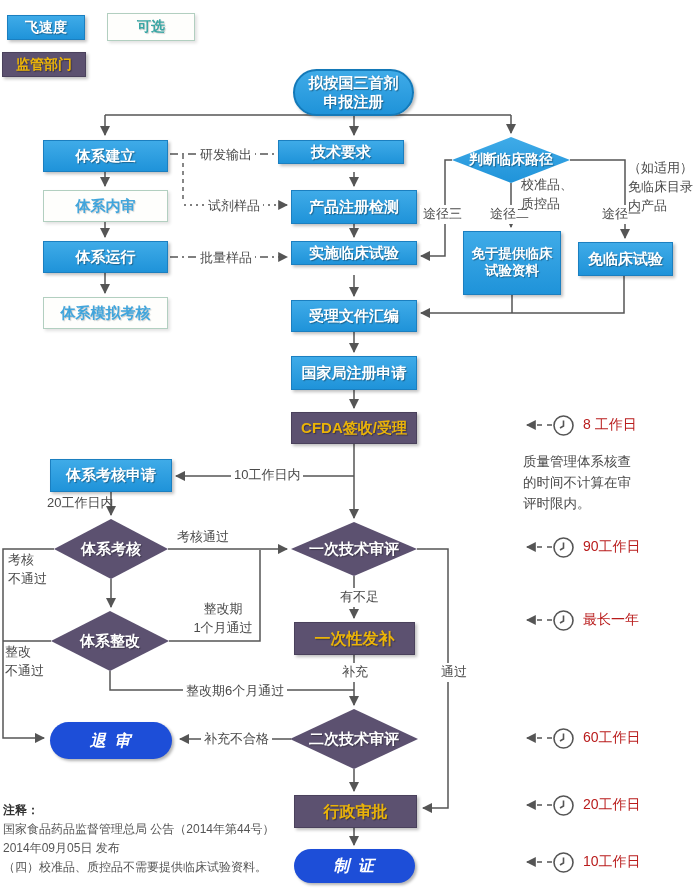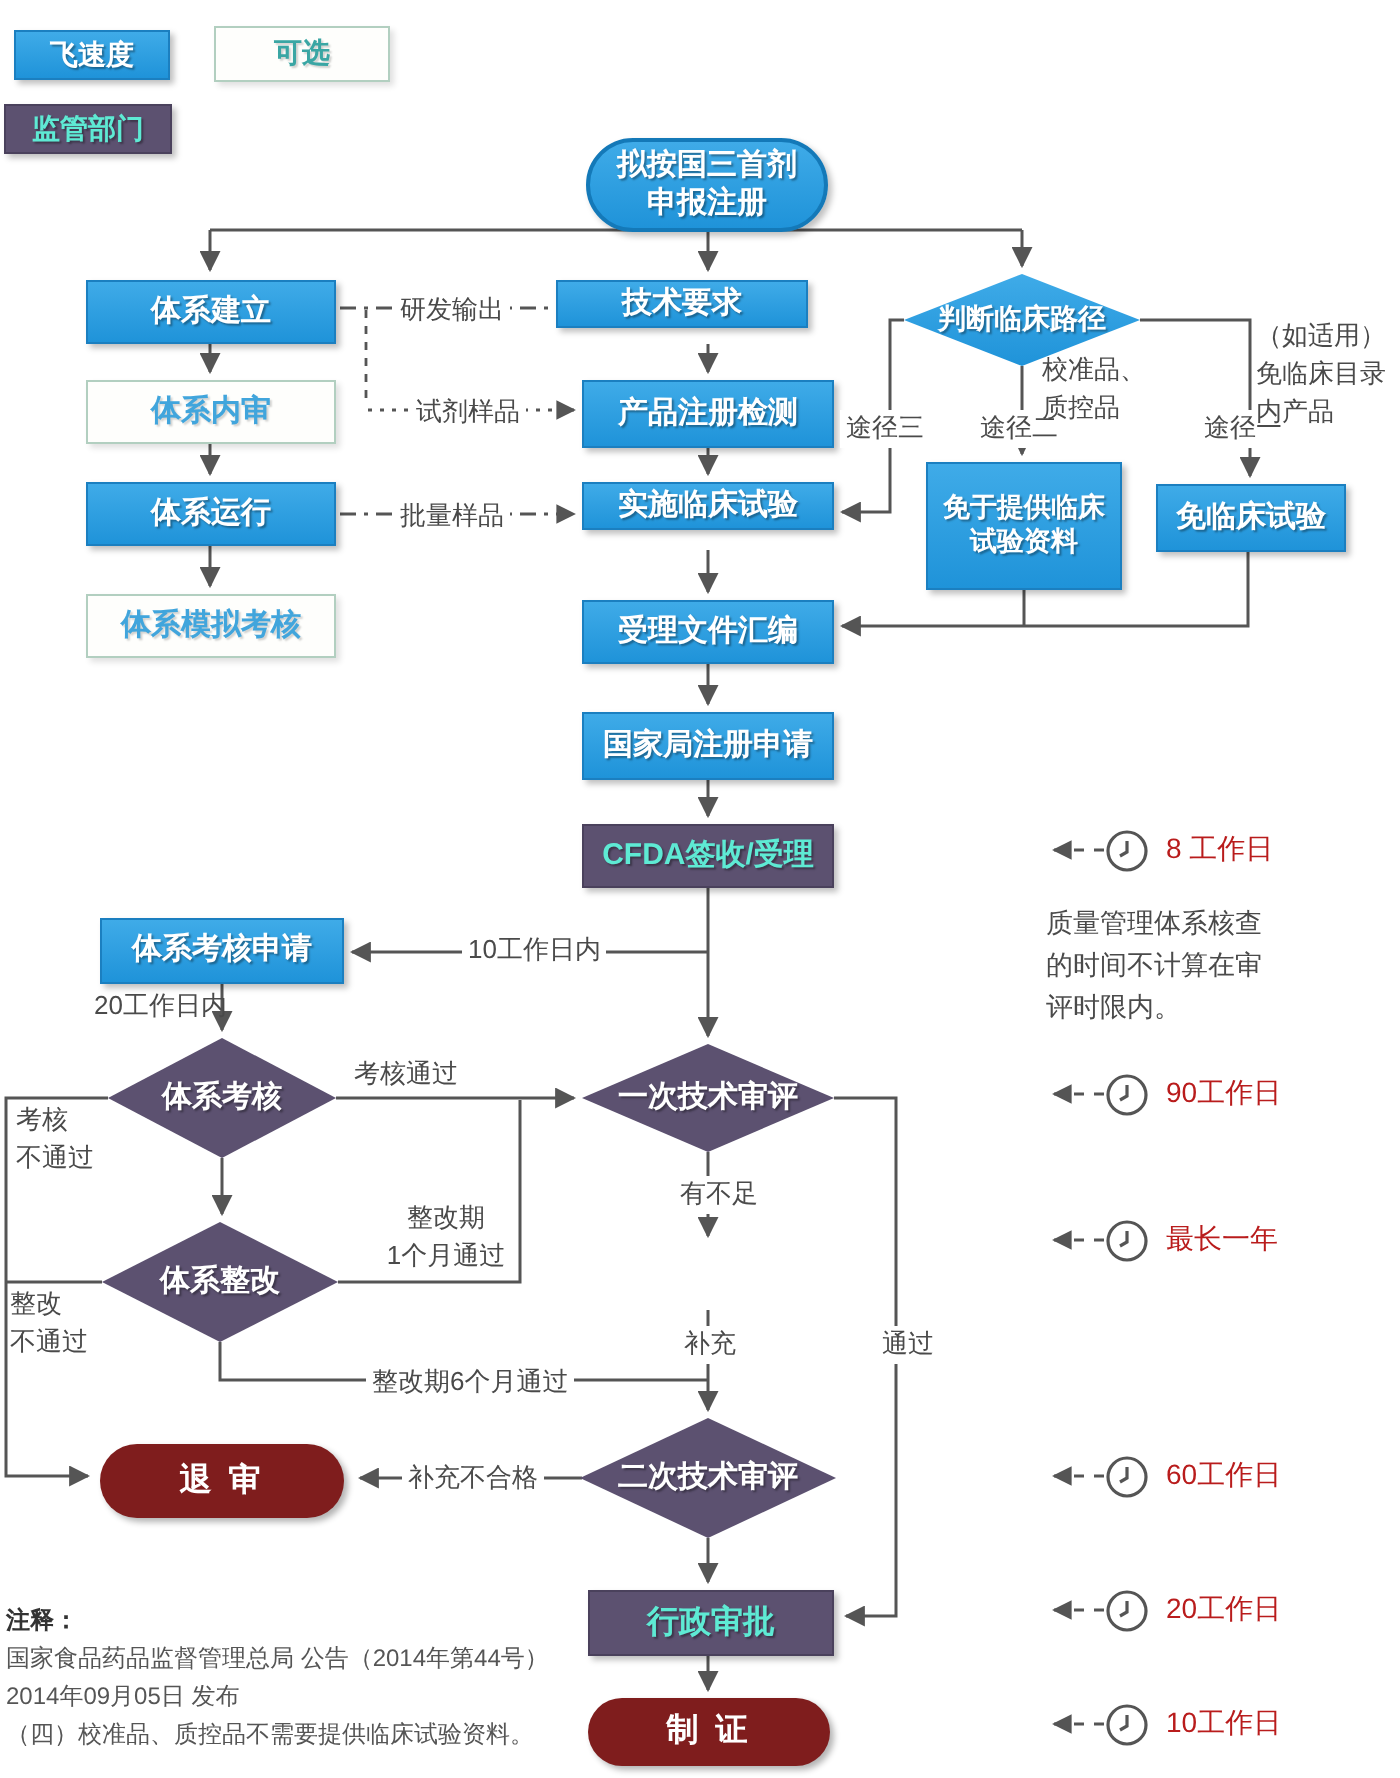--- a/index.html
+++ b/index.html
@@ -8,24 +8,24 @@
   .node{position:absolute;z-index:2;display:flex;align-items:center;justify-content:center;
         text-align:center;white-space:pre-line;box-sizing:border-box;line-height:1.25;}
   .box-blue{background:linear-gradient(180deg,#3fabe8 0%,#1f93d9 100%);border:1px solid #1b7fc0;
         color:#fff;font-weight:bold;font-size:15px;box-shadow:2px 2px 3px rgba(0,0,0,.25);
         text-shadow:1px 1px 1px rgba(0,0,0,.35);}
   .pill-blue{background:linear-gradient(180deg,#3fabe8 0%,#1f93d9 100%);border:2px solid #1479b8;
         border-radius:24px;color:#fff;font-weight:bold;font-size:15px;
         box-shadow:2px 2px 3px rgba(0,0,0,.25);text-shadow:1px 1px 1px rgba(0,0,0,.35);}
   .box-opt{background:#fefefc;border:1px solid #b2cfc0;color:#41a5dc;font-weight:bold;font-size:15px;
         box-shadow:2px 2px 3px rgba(0,0,0,.12);text-shadow:1px 1px 1px rgba(0,0,0,.18);}
-  .box-purple{background:#5c5170;border:1px solid #4a415c;color:#5eead4;font-weight:bold;font-size:15px;
+  .box-purple{background:#5c5170;border:1px solid #4a415c;color:#eab308;font-weight:bold;font-size:15px;
         box-shadow:2px 2px 3px rgba(0,0,0,.25);text-shadow:1px 1px 1px rgba(0,0,0,.35);}
-  .pill-dark{background:#7f1d1d;color:#fff;font-weight:bold;font-size:16px;border-radius:19px;
-        box-shadow:2px 2px 3px rgba(0,0,0,.3);letter-spacing:2px;}
+  .pill-dark{background:#1d4ed8;color:#fff;font-weight:bold;font-size:16px;border-radius:19px;
+        box-shadow:2px 2px 3px rgba(0,0,0,.3);letter-spacing:2px;font-style:italic;}
   .diamond{clip-path:polygon(50% 0,100% 50%,50% 100%,0 50%);color:#fff;font-weight:bold;
         filter:drop-shadow(2px 2px 2px rgba(0,0,0,.3));text-shadow:1px 1px 1px rgba(0,0,0,.35);}
   .diamond.purple{background:#5c5170;}
   .diamond.blue{background:linear-gradient(180deg,#3fabe8 0%,#1f93d9 100%);}
   .lbl{position:absolute;z-index:3;font-size:13px;color:#4a4a4a;white-space:pre-line;line-height:1.45;}
   .lbl.bg{background:#fff;padding:0 3px;}
   .timer-text{position:absolute;z-index:3;font-size:14px;color:#b91c1c;}
   .clock{position:absolute;z-index:3;}
   .sidenote{position:absolute;z-index:3;font-size:13.5px;color:#4a4a4a;line-height:1.55;white-space:pre-line;}
   .footnote{position:absolute;z-index:3;font-size:12px;color:#555;line-height:19px;}
@@ -114,20 +114,21 @@
 
   <div class="node diamond blue" style="left:452px;top:137px;width:118px;height:46px;font-size:14px;">判断临床路径</div>
   <div class="node box-blue" style="left:463px;top:231px;width:98px;height:64px;font-size:13.5px;">免于提供临床
 试验资料</div>
   <div class="node box-blue" style="left:578px;top:242px;width:95px;height:34px;">免临床试验</div>
 
   <div class="node box-blue" style="left:50px;top:459px;width:122px;height:33px;">体系考核申请</div>
   <div class="node diamond purple" style="left:54px;top:519px;width:114px;height:60px;font-size:15px;">体系考核</div>
   <div class="node diamond purple" style="left:51px;top:611px;width:118px;height:60px;font-size:15px;">体系整改</div>
   <div class="node diamond purple" style="left:291px;top:522px;width:126px;height:54px;font-size:15px;">一次技术审评</div>
+  <div class="node box-purple" style="left:294px;top:622px;width:121px;height:33px;font-size:16px;">一次性发补</div>
   <div class="node pill-dark" style="left:50px;top:722px;width:122px;height:37px;">退 审</div>
   <div class="node diamond purple" style="left:290px;top:709px;width:128px;height:60px;font-size:15px;">二次技术审评</div>
   <div class="node box-purple" style="left:294px;top:795px;width:123px;height:33px;font-size:16px;">行政审批</div>
   <div class="node pill-dark" style="left:294px;top:849px;width:121px;height:34px;">制 证</div>
 
   <div class="lbl bg" style="left:197px;top:146px;">研发输出</div>
   <div class="lbl bg" style="left:205px;top:197px;">试剂样品</div>
   <div class="lbl bg" style="left:197px;top:249px;">批量样品</div>
   <div class="lbl bg" style="left:420px;top:205px;">途径三</div>
   <div class="lbl bg" style="left:487px;top:205px;">途径二</div>

